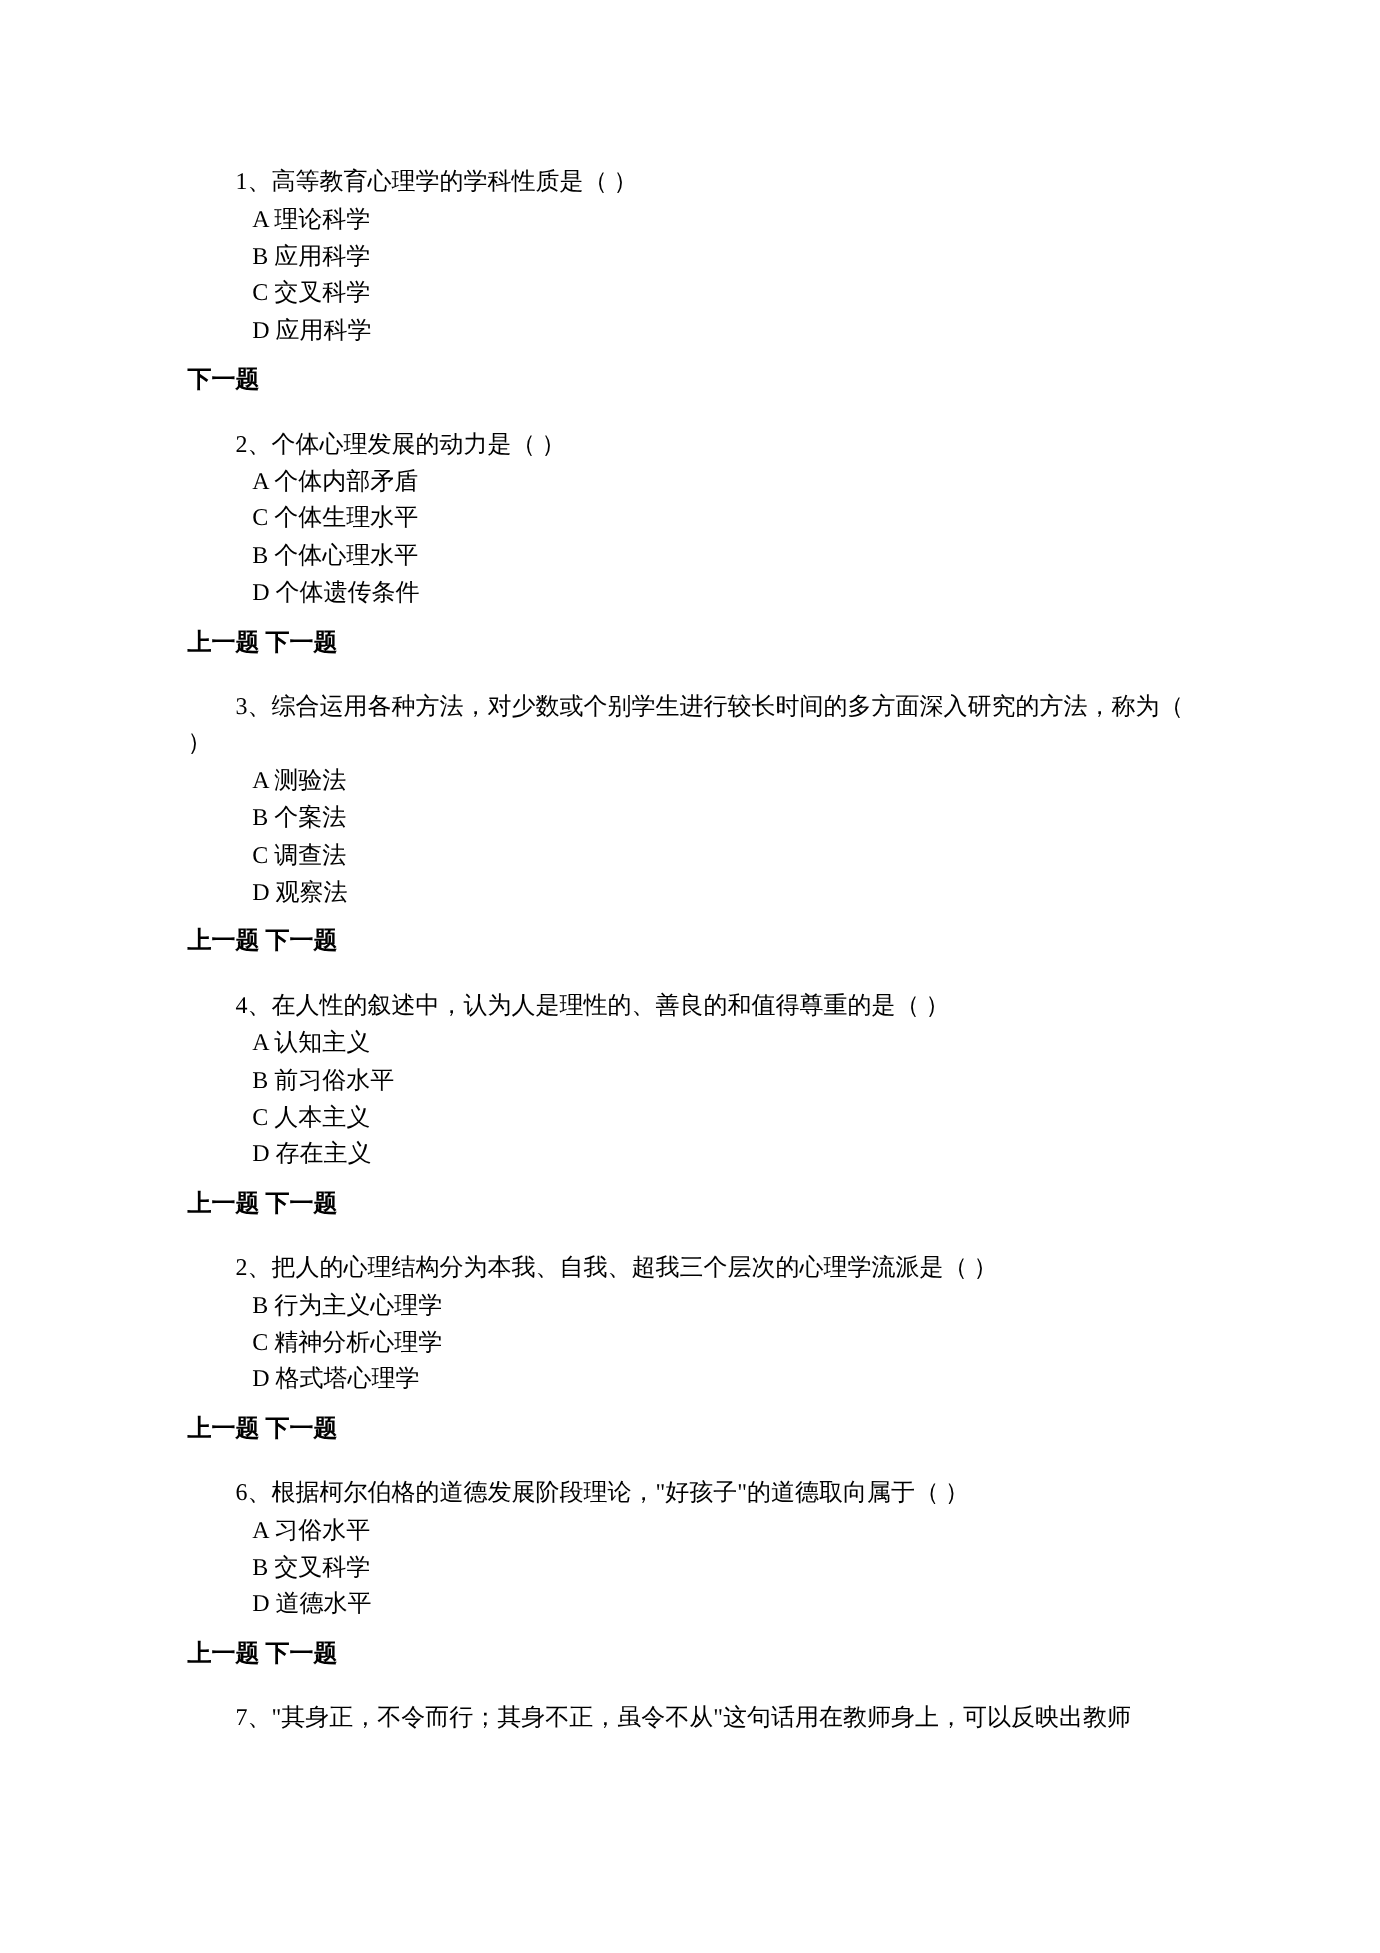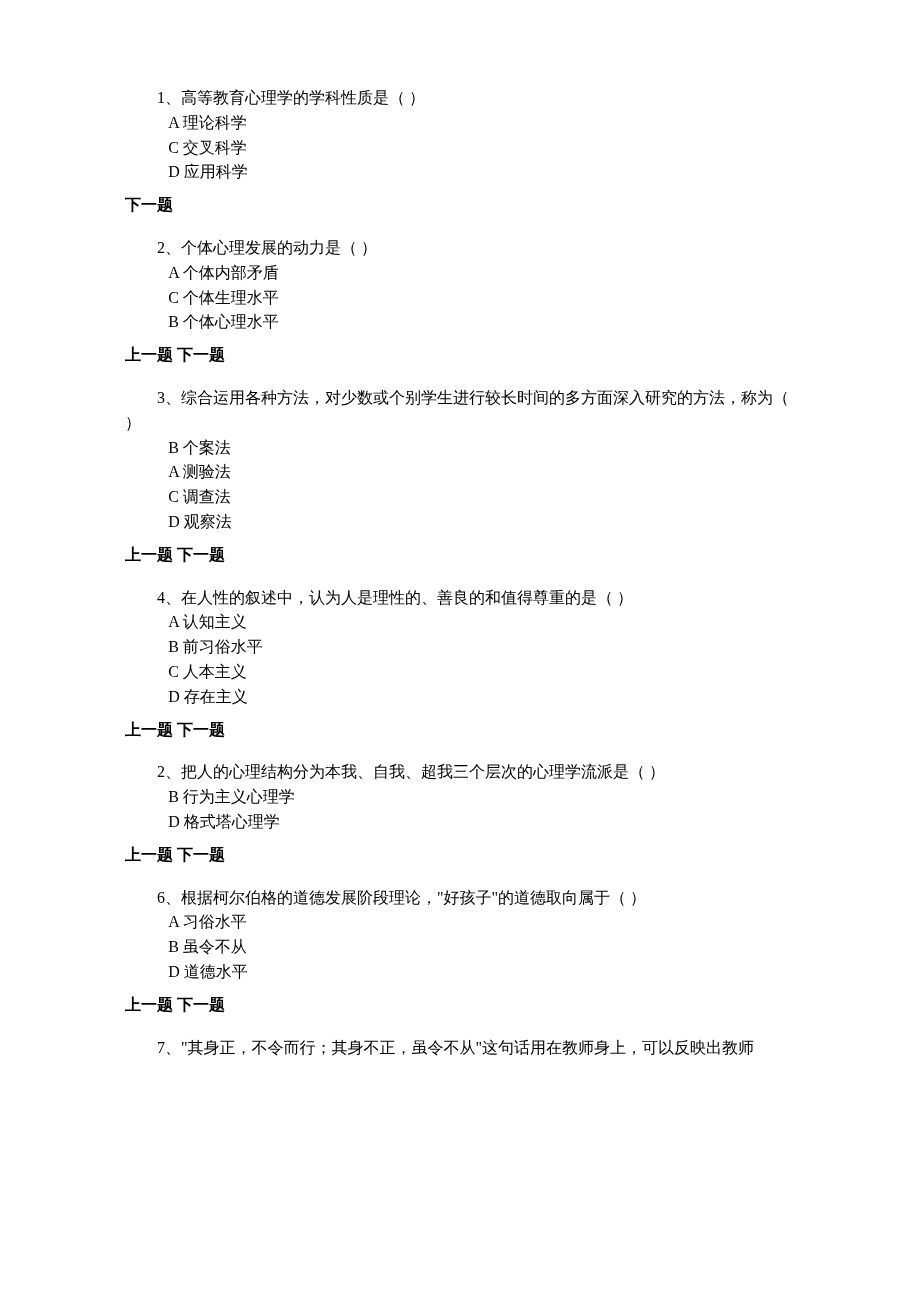--- a/index.html
+++ b/index.html
@@ -6,21 +6,21 @@
     margin: 0;
     padding: 0;
     width: 920px;
     background: #ffffff;
     font-family: "SimSun", "宋体", serif;
     font-size: 16px;
     color: #000000;
     line-height: 1.55;
   }
   .page {
-    padding: 86px 125px 60px 125px;
+    padding: 110px 125px 60px 125px;
   }
   .question-block {
     margin-bottom: 8px;
   }
   .stem {
     text-indent: 2em;
   }
   .option {
     padding-left: 2.7em;
   }
@@ -35,42 +35,44 @@
   }
 </style>
 </head>
 <body>
 
 <div class="page">
 
   <div class="question-block">
     <div class="stem">1、高等教育心理学的学科性质是（ ）</div>
     <div class="option">A 理论科学</div>
+    <div class="option">B 应用科学</div>
     <div class="option">C 交叉科学</div>
     <div class="option">D 应用科学</div>
   </div>
   <div class="navline">
     <span class="nav-link">下一题</span>
   </div>
 
   <div class="question-block">
     <div class="stem">2、个体心理发展的动力是（ ）</div>
     <div class="option">A 个体内部矛盾</div>
     <div class="option">C 个体生理水平</div>
     <div class="option">B 个体心理水平</div>
+    <div class="option">D 个体遗传条件</div>
   </div>
   <div class="navline">
     <span class="nav-link">上一题</span>
     <span class="nav-link">下一题</span>
   </div>
 
   <div class="question-block">
     <div class="stem">3、综合运用各种方法，对少数或个别学生进行较长时间的多方面深入研究的方法，称为（ ）</div>
+    <div class="option">A 测验法</div>
     <div class="option">B 个案法</div>
-    <div class="option">A 测验法</div>
     <div class="option">C 调查法</div>
     <div class="option">D 观察法</div>
   </div>
   <div class="navline">
     <span class="nav-link">上一题</span>
     <span class="nav-link">下一题</span>
   </div>
 
   <div class="question-block">
     <div class="stem">4、在人性的叙述中，认为人是理性的、善良的和值得尊重的是（ ）</div>
@@ -80,31 +82,32 @@
     <div class="option">D 存在主义</div>
   </div>
   <div class="navline">
     <span class="nav-link">上一题</span>
     <span class="nav-link">下一题</span>
   </div>
 
   <div class="question-block">
     <div class="stem">2、把人的心理结构分为本我、自我、超我三个层次的心理学流派是（ ）</div>
     <div class="option">B 行为主义心理学</div>
+    <div class="option">C 精神分析心理学</div>
     <div class="option">D 格式塔心理学</div>
   </div>
   <div class="navline">
     <span class="nav-link">上一题</span>
     <span class="nav-link">下一题</span>
   </div>
 
   <div class="question-block">
     <div class="stem">6、根据柯尔伯格的道德发展阶段理论，"好孩子"的道德取向属于（ ）</div>
     <div class="option">A 习俗水平</div>
-    <div class="option">B 虽令不从</div>
+    <div class="option">B 交叉科学</div>
     <div class="option">D 道德水平</div>
   </div>
   <div class="navline">
     <span class="nav-link">上一题</span>
     <span class="nav-link">下一题</span>
   </div>
 
   <div class="question-block">
     <div class="stem">7、"其身正，不令而行；其身不正，虽令不从"这句话用在教师身上，可以反映出教师</div>
   </div>

